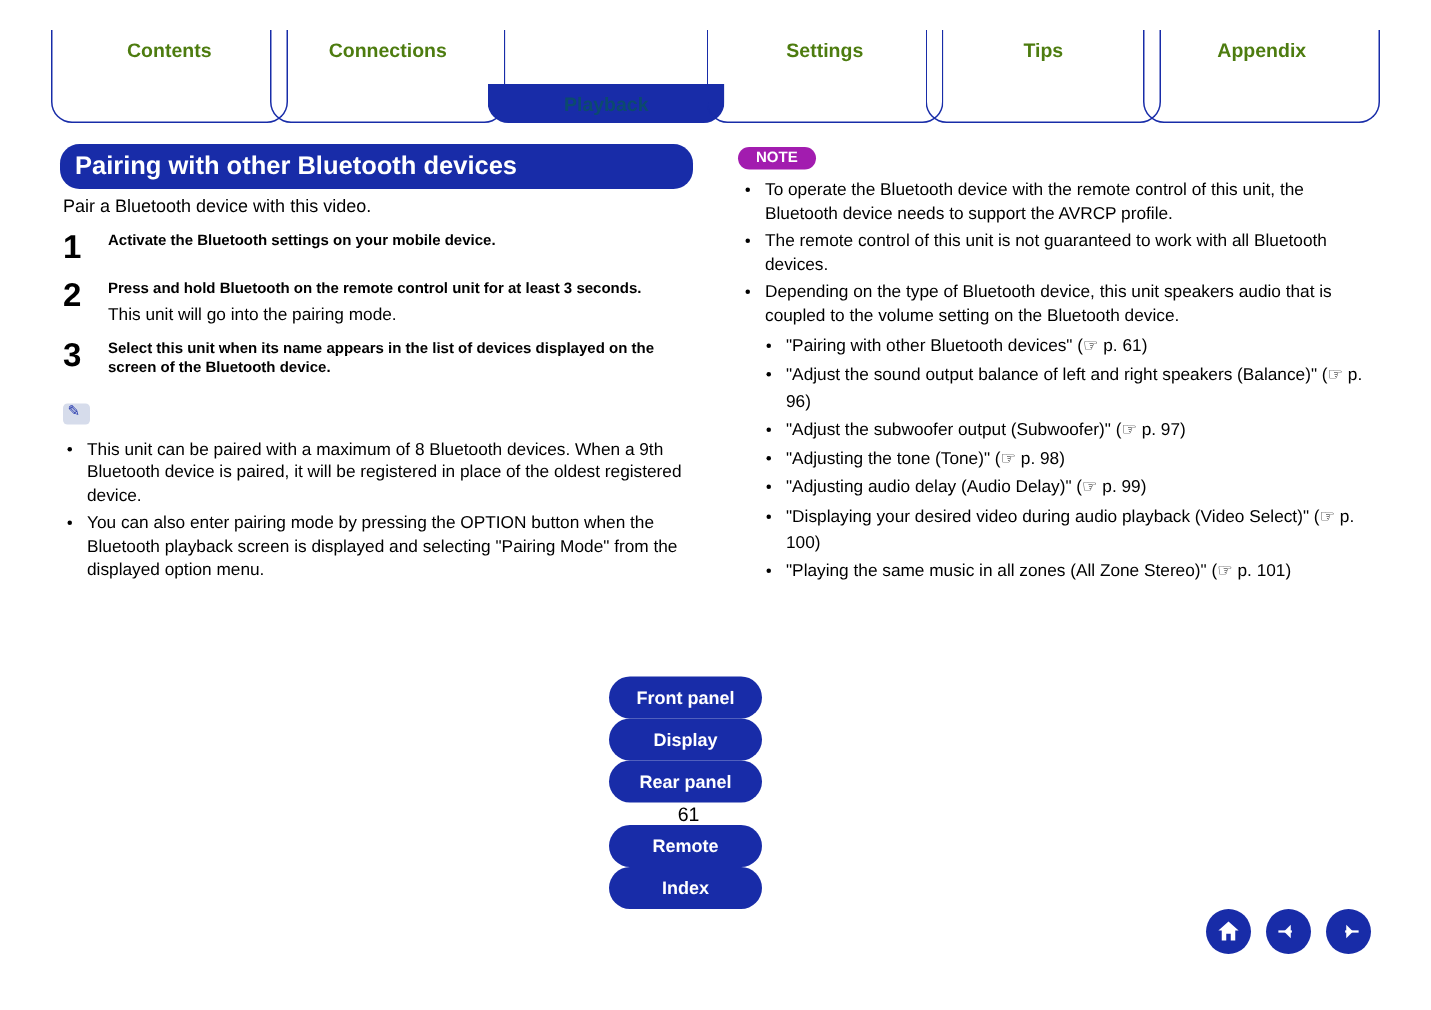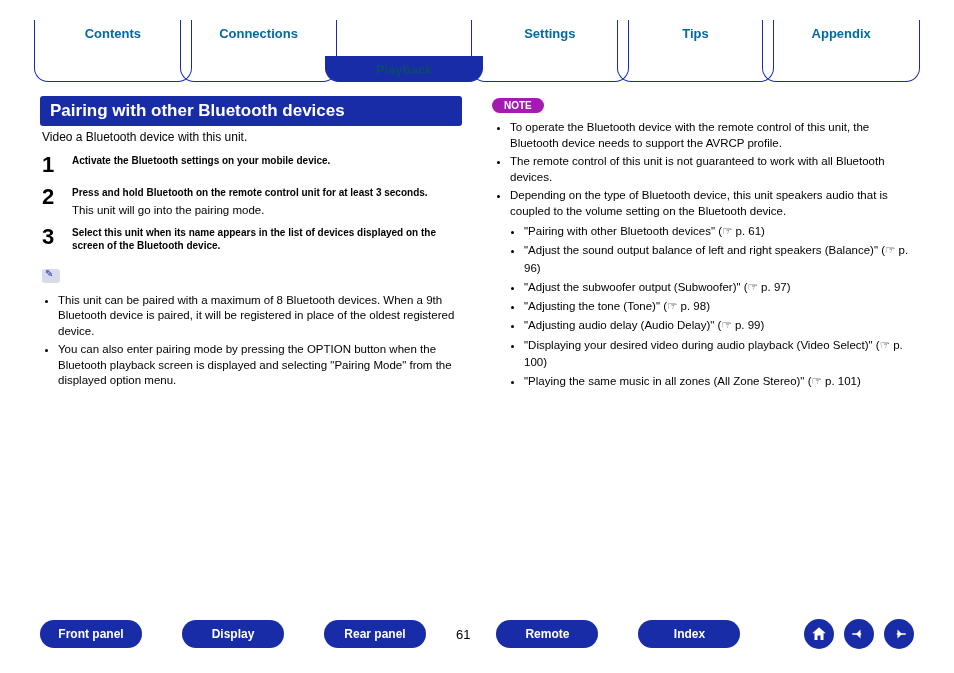--- a/index.html
+++ b/index.html
@@ -19,21 +19,21 @@
     gap: 0;
     padding: 20px 40px 10px 40px;
   }
   .top-tab {
     position: relative;
     flex: 1;
     text-align: center;
     font-weight: bold;
     font-size: 13px;
     padding: 6px 0 5px 0;
-    color: #0369a1;
+    color: #4d7c0f;
   }
   .top-tab .tab-border {
     position: absolute;
     left: -6px; right: -6px; top: 0; bottom: 0;
     border: 1.5px solid #182ca8;
     border-bottom-left-radius: 14px;
     border-bottom-right-radius: 14px;
     border-top: none;
     z-index: 0;
   }
@@ -51,21 +51,21 @@
     padding: 0 40px;
     gap: 30px;
   }
   .col { flex: 1; min-width: 0; }
   .section-header {
     background: #182ca8;
     color: #fff;
     font-size: 17px;
     font-weight: bold;
     padding: 5px 10px;
-    border-radius: 3px;
+    border-radius: 13px;
     margin: 4px 0 4px 0;
   }
   .intro { font-size: 12px; margin: 4px 0 10px 2px; }
   .step { display: flex; gap: 12px; margin: 8px 0 10px 2px; }
   .step-num { font-size: 22px; font-weight: bold; line-height: 1; min-width: 18px; }
   .step-body { flex: 1; }
   .step-title { font-weight: bold; font-size: 10px; line-height: 1.35; }
   .step-sub { font-size: 11.5px; margin-top: 4px; }
   .tip-icon {
     display: inline-block;
@@ -108,24 +108,25 @@
     background: #000;
     margin-top: 3px;
     flex-shrink: 0;
   }
   .ops-list { list-style: disc; padding-left: 32px; margin: 4px 0; }
   .ops-list li { font-size: 11.5px; line-height: 1.5; margin: 2px 0; }
   .xref { font-family: inherit; }
   
   .footer {
     position: absolute;
-    bottom: 24px;
+    bottom: 37px;
     left: 40px; right: 40px;
     display: flex;
     align-items: center;
+    flex-direction: column;
   }
   .pill {
     background: #182ca8;
     color: #fff;
     font-weight: bold;
     font-size: 12px;
     padding: 7px 0;
     width: 102px;
     text-align: center;
     border-radius: 999px;
@@ -161,21 +162,21 @@
   <div class="top-tab active"><div class="tab-border"></div><span>Playback</span></div>
   <div class="top-tab"><div class="tab-border"></div><span>Settings</span></div>
   <div class="top-tab"><div class="tab-border"></div><span>Tips</span></div>
   <div class="top-tab"><div class="tab-border"></div><span>Appendix</span></div>
 </div>
 
 <div class="content">
 
   <div class="col">
     <div class="section-header">Pairing with other Bluetooth devices</div>
-    <div class="intro">Video a Bluetooth device with this unit.</div>
+    <div class="intro">Pair a Bluetooth device with this video.</div>
 
     <div class="step">
       <div class="step-num">1</div>
       <div class="step-body">
         <div class="step-title">Activate the Bluetooth settings on your mobile device.</div>
       </div>
     </div>
     <div class="step">
       <div class="step-num">2</div>
       <div class="step-body">

